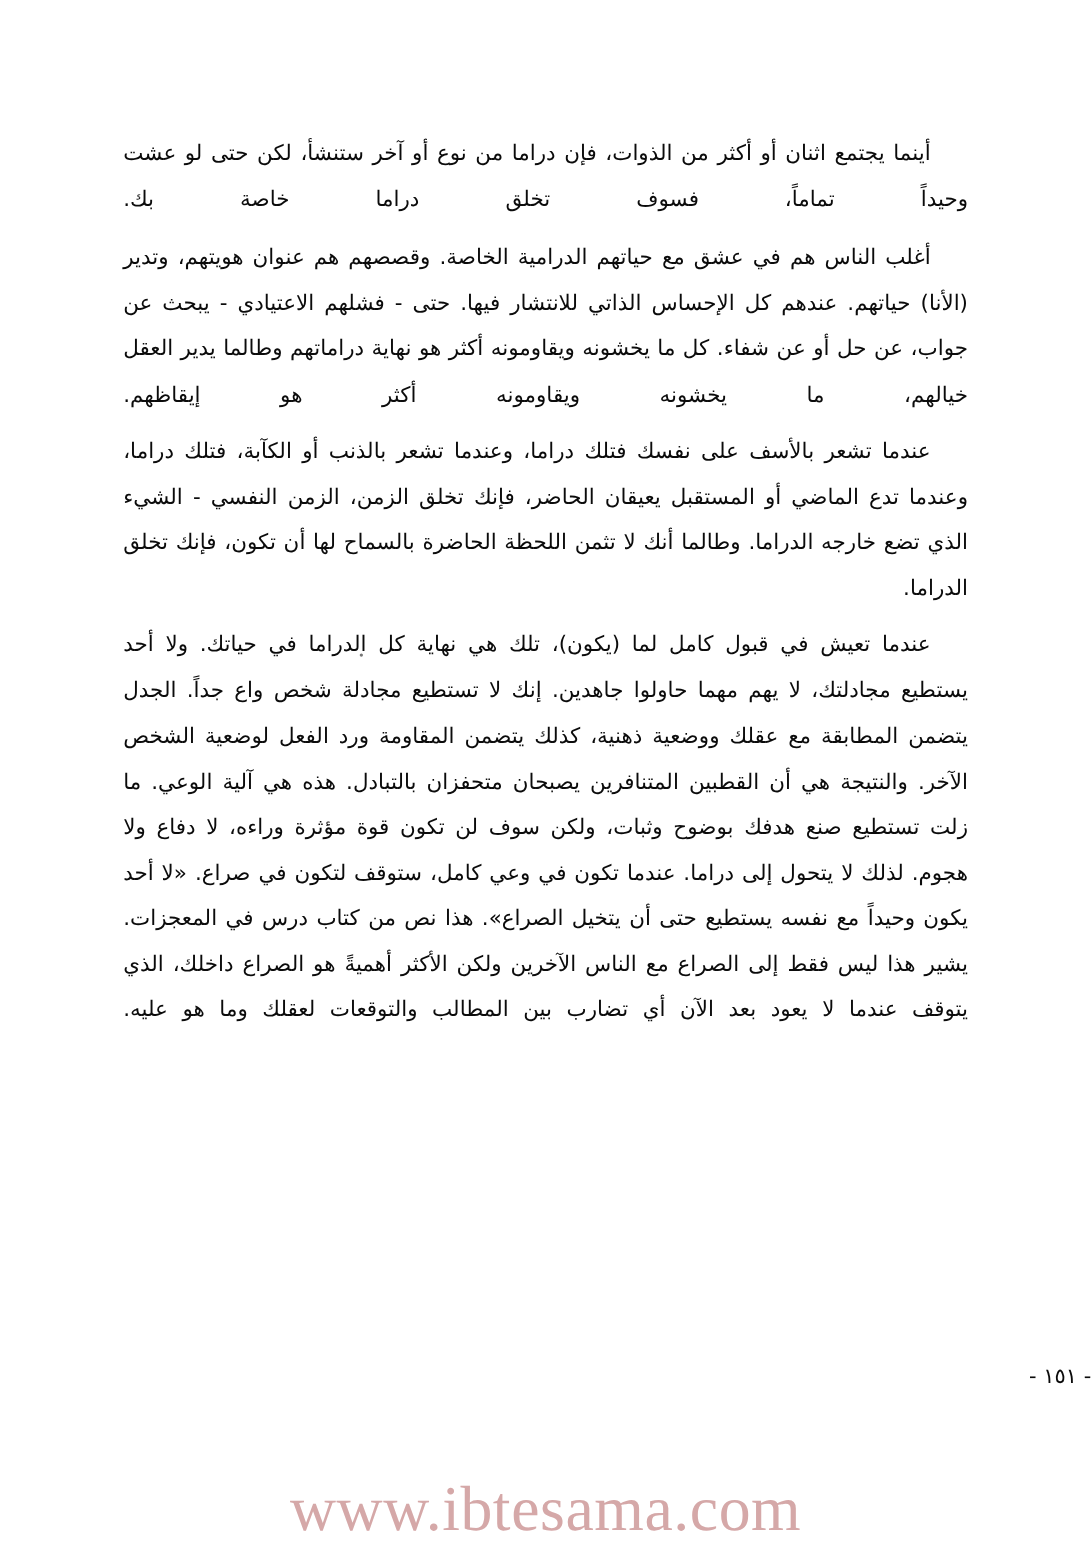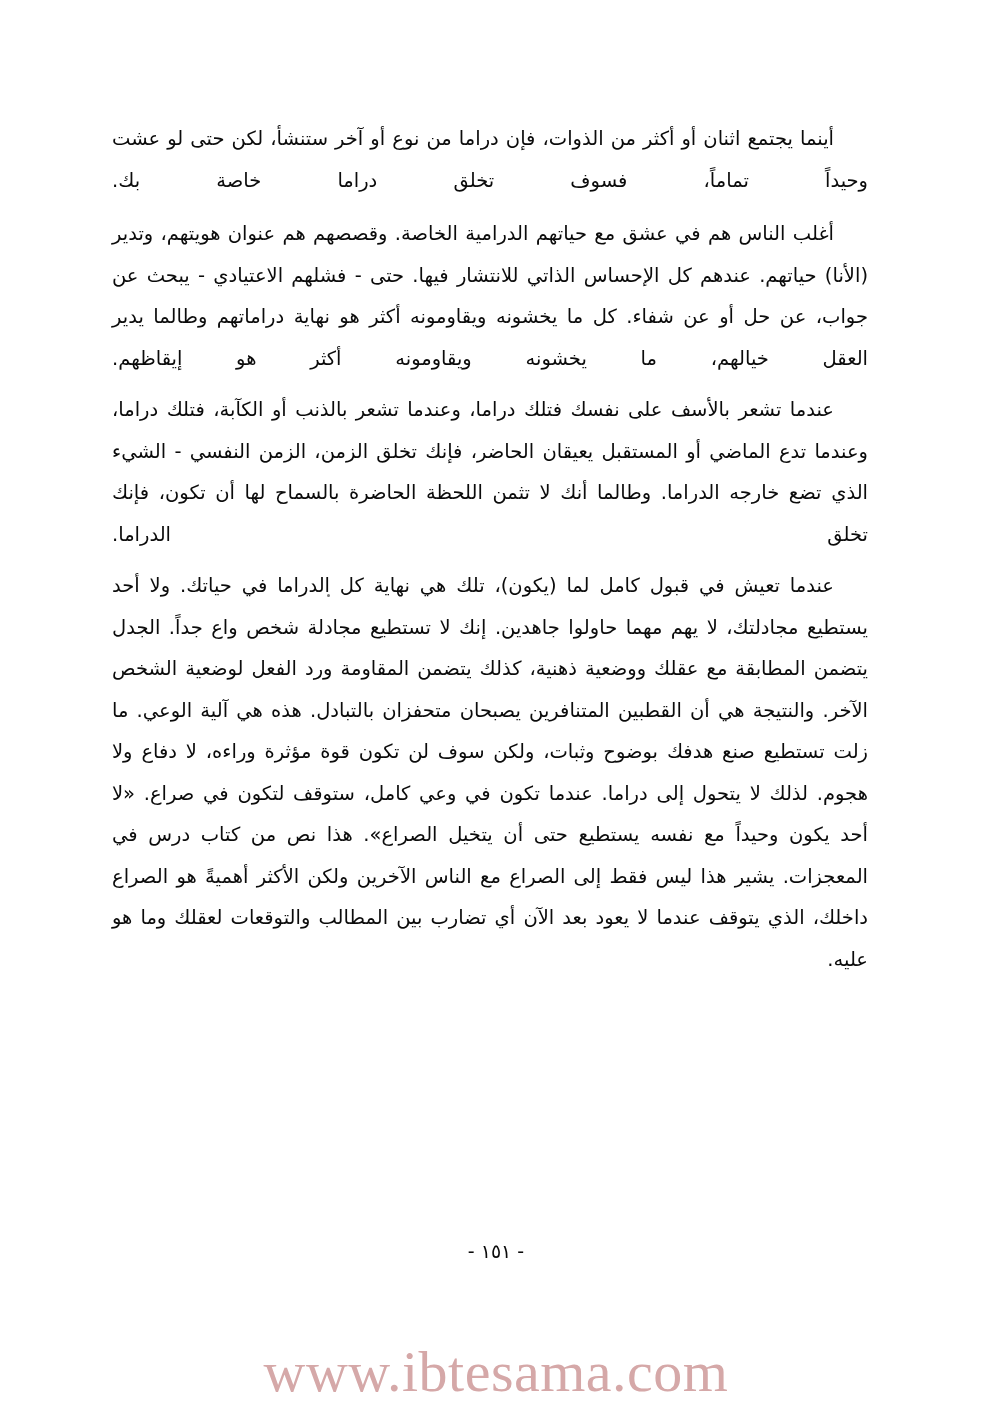--- a/index.html
+++ b/index.html
@@ -24,21 +24,21 @@
     position: absolute;
     top: 118px;
     right: 112px;
     left: 112px;
     direction: rtl;
     text-align: justify;
     text-align-last: justify;
   }
 
   .para {
-    margin: 0 12px 13px 0;
+    margin: 0 0 13px 0;
     font-family: "DejaVu Sans", sans-serif;
     font-size: 19.5px;
     line-height: 41.5px;
     color: #0b0b0b;
     text-indent: 34px;
     text-align: justify;
     text-align-last: justify;
     word-spacing: 0.5px;
     letter-spacing: 0px;
     -webkit-font-smoothing: none;
@@ -51,21 +51,20 @@
 
   
   .para { text-align-last: justify; }
 
   
   .folio {
     position: absolute;
     top: 1240px;
     left: 0;
     right: 0;
-    text-align: center;
     font-family: "DejaVu Sans", sans-serif;
     font-size: 19px;
     color: #0b0b0b;
     direction: rtl;
     letter-spacing: 2px;
   }
 
   
   .watermark {
     position: absolute;

